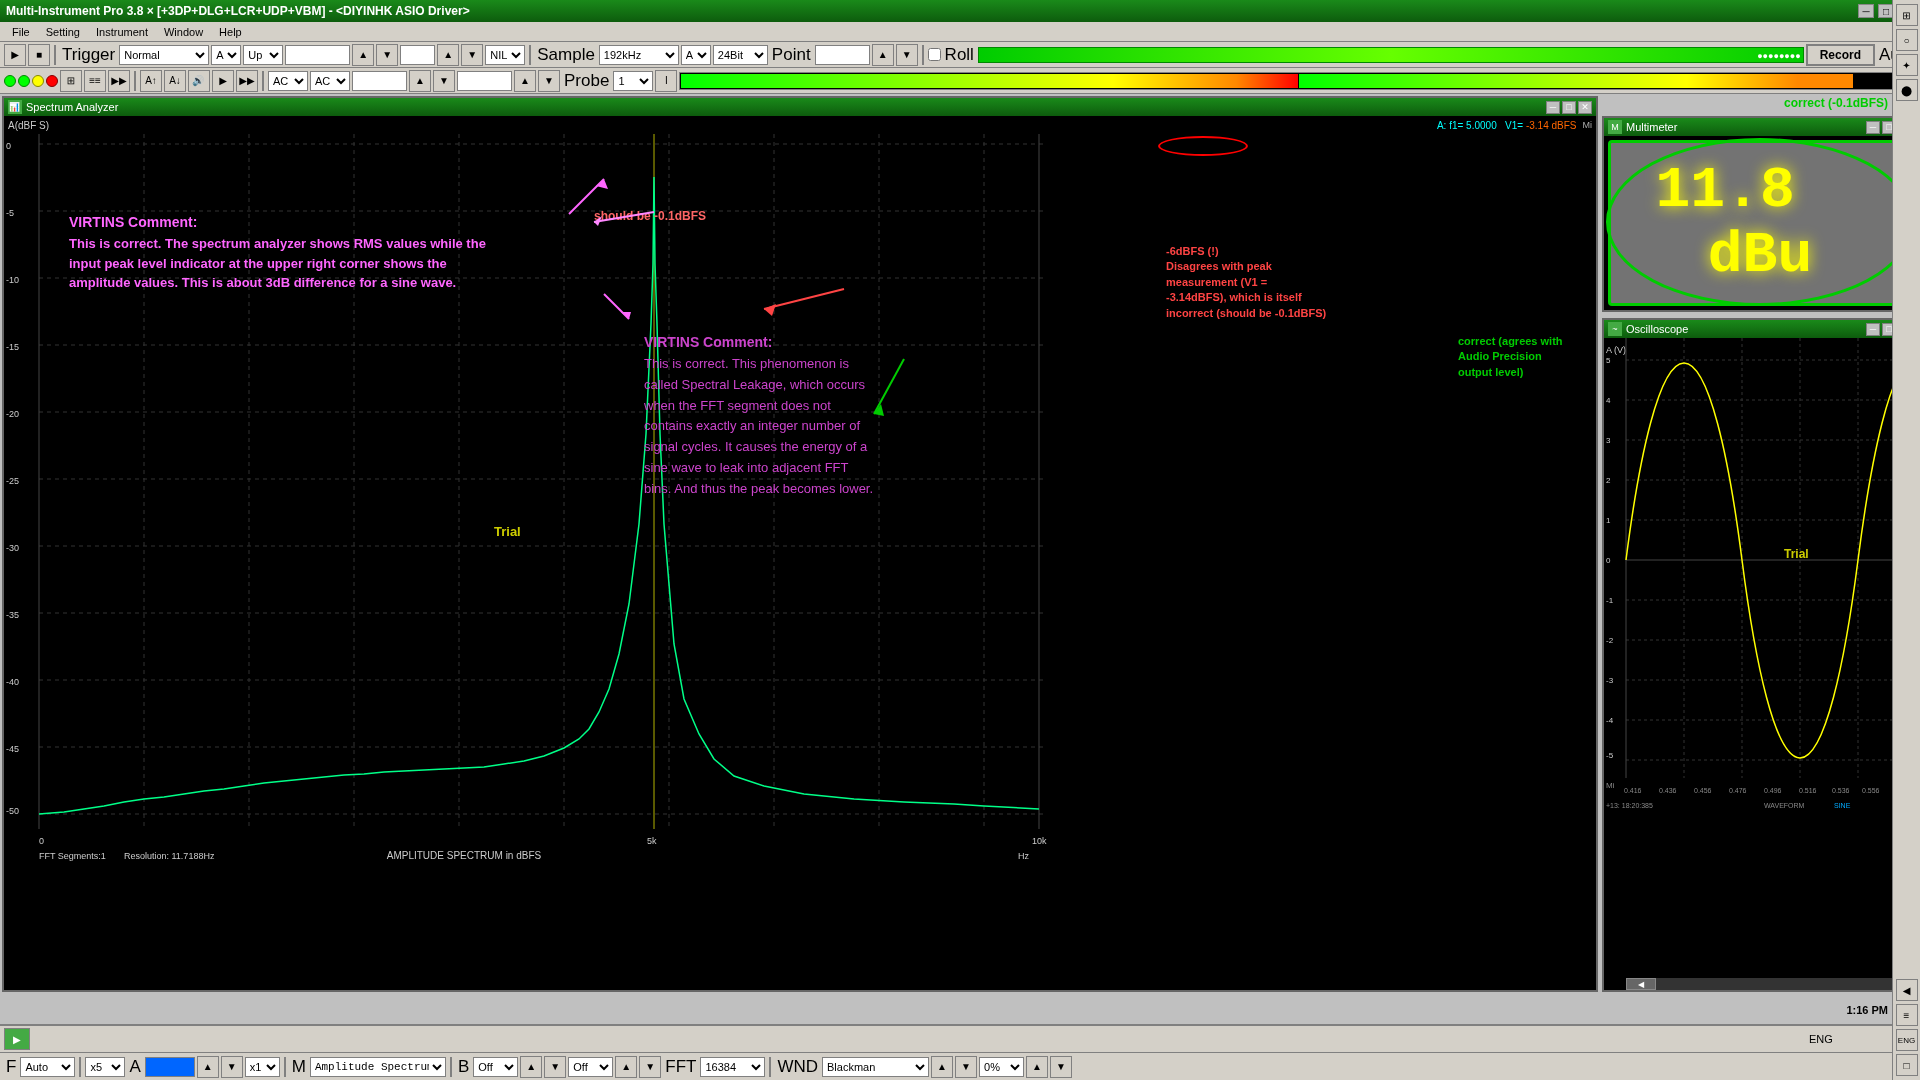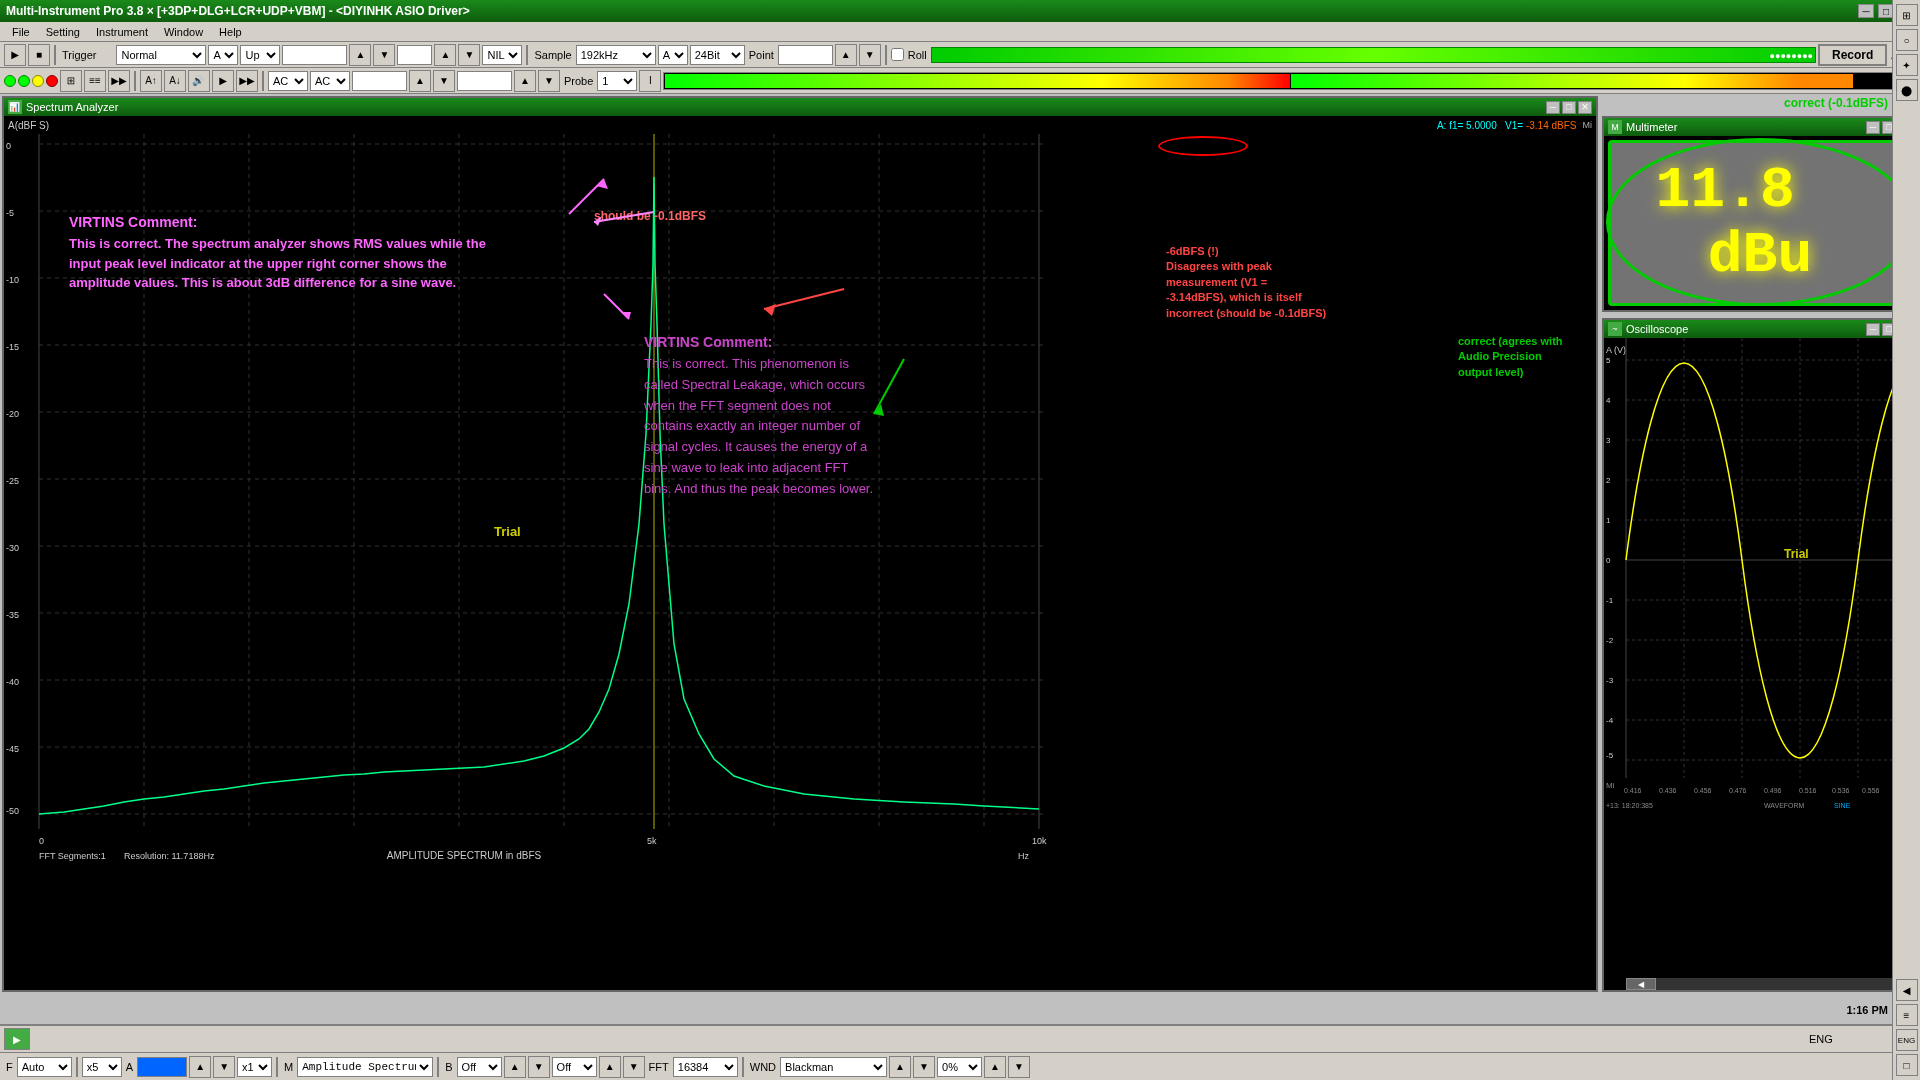--- a/index.html
+++ b/index.html
@@ -65,21 +65,21 @@
       font-size: 11px;
     }
     .toolbar-input {
       height: 20px;
       border: 1px solid #808080;
       background: white;
       font-size: 11px;
       text-align: right;
     }
     .toolbar-label {
-      font-size: 11px;
+      font-size: 17px;
       padding: 0 2px;
     }
     .toolbar-sep { width: 2px; background: #808080; height: 20px; margin: 0 2px; }
 
     
     #toolbar2 {
       height: 26px;
       background: #d4d0c8;
       display: flex;
       align-items: center;
@@ -248,21 +248,21 @@
   <span>Instrument</span>
   <span>Window</span>
   <span>Help</span>
 </div>
 
 <div id="toolbar1">
   <div class="toolbar-btn">▶</div>
   <div class="toolbar-btn">■</div>
   <div class="toolbar-sep"></div>
   <span class="toolbar-label">Trigger</span>
-  <select class="toolbar-select" style="width:90px;margin-left:16px;">
+  <select class="toolbar-select" style="width:90px;">
     <option>Normal</option>
   </select>
   <select class="toolbar-select" style="width:30px;">
     <option>A</option>
   </select>
   <select class="toolbar-select" style="width:40px;">
     <option>Up</option>
   </select>
   <input class="toolbar-input" type="text" style="width: 65px;">
   <div class="toolbar-btn">▲</div>

